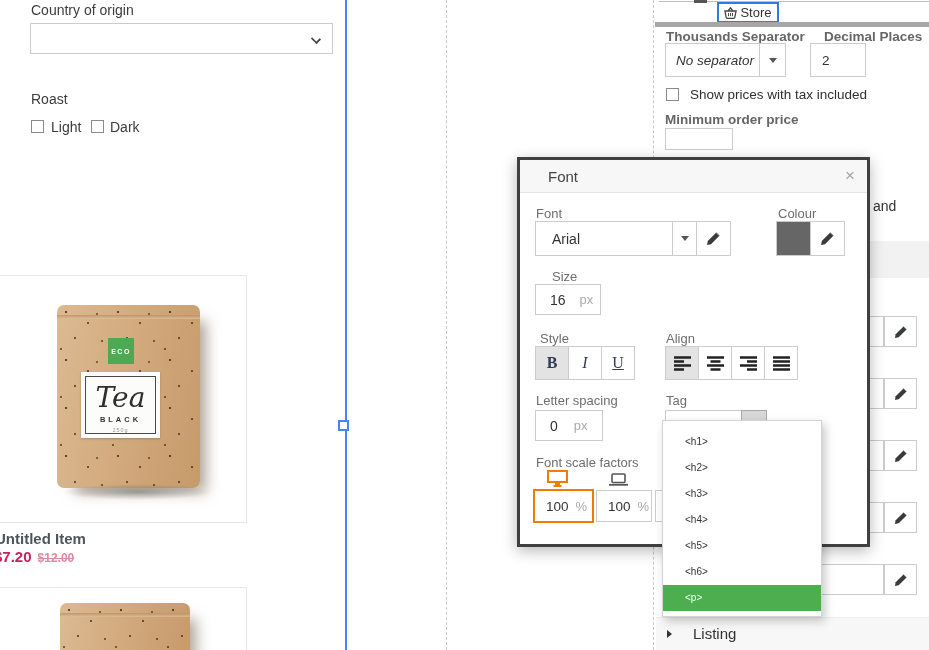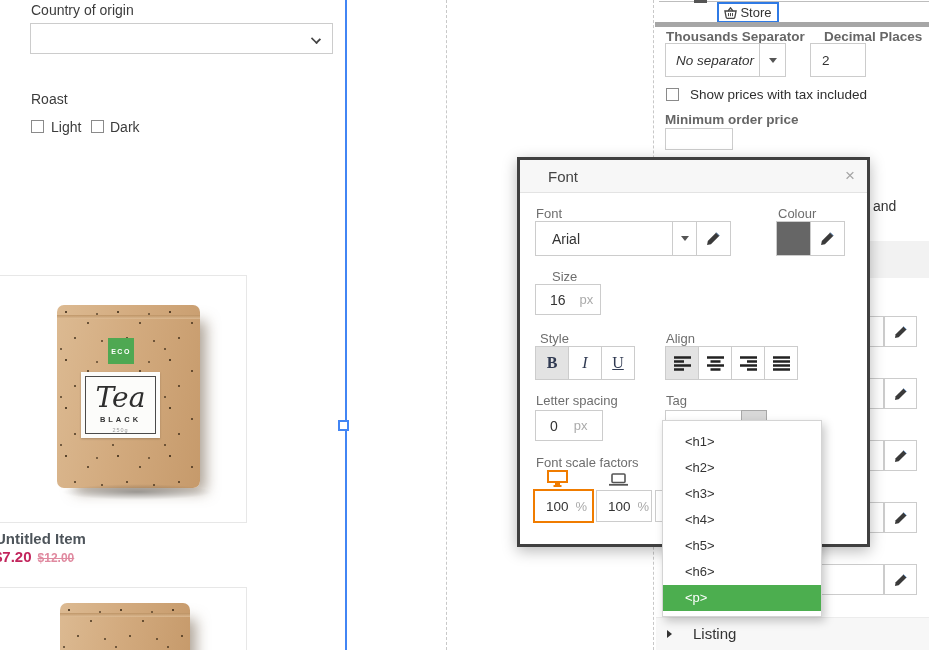--- a/index.html
+++ b/index.html
@@ -81,21 +81,21 @@
   .d-lbl { position:absolute; font-size:13px; color:#6e6e6e; }
   .seg-btn { position:absolute; background:#fff; border:1px solid #ccc; display:flex; align-items:center; justify-content:center; }
   .seg-active { background:#e3e3e3; }
   .style-glyph { font-family:"Liberation Serif", serif; font-size:16px; color:#303a52; }
   .unit { color:#aaa; font-size:13px; }
   .orange-border { border:2px solid #f07c00 !important; }
 
   
   #tag-dropdown { left:662px; top:420px; width:160px; background:#fff; border:1px solid #d4d4d4;
     box-shadow:3px 4px 9px rgba(0,0,0,.22); z-index:20; padding:8px 0 5px 0; }
-  .dd-item { height:26px; line-height:26px; padding-left:22px; font-size:13px; color:#333; }
+  .dd-item { height:26px; line-height:26px; padding-left:22px; font-size:10px; color:#333; }
   .dd-item.selected { background:#4cae4f; color:#fff; }
 
   
   #listing-band { left:656px; top:617px; width:273px; height:33px; background:#f7f7f7; border-top:1px solid #ececec; }
   #listing-row { left:667px; top:625px; display:flex; align-items:center; gap:21px; font-size:15px; color:#333; }
 </style>
 </head>
 <body>
 
 <div id="canvas">

